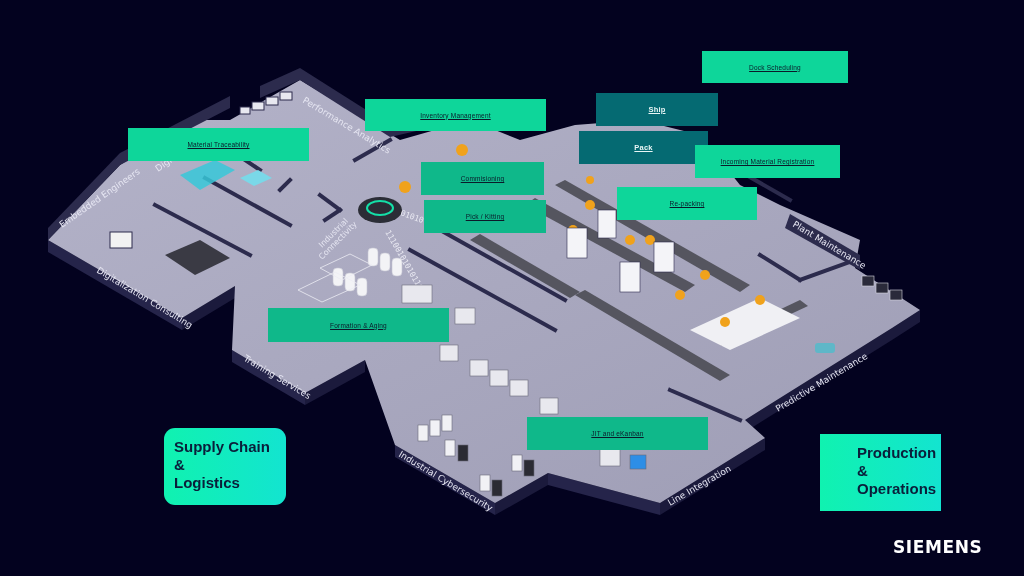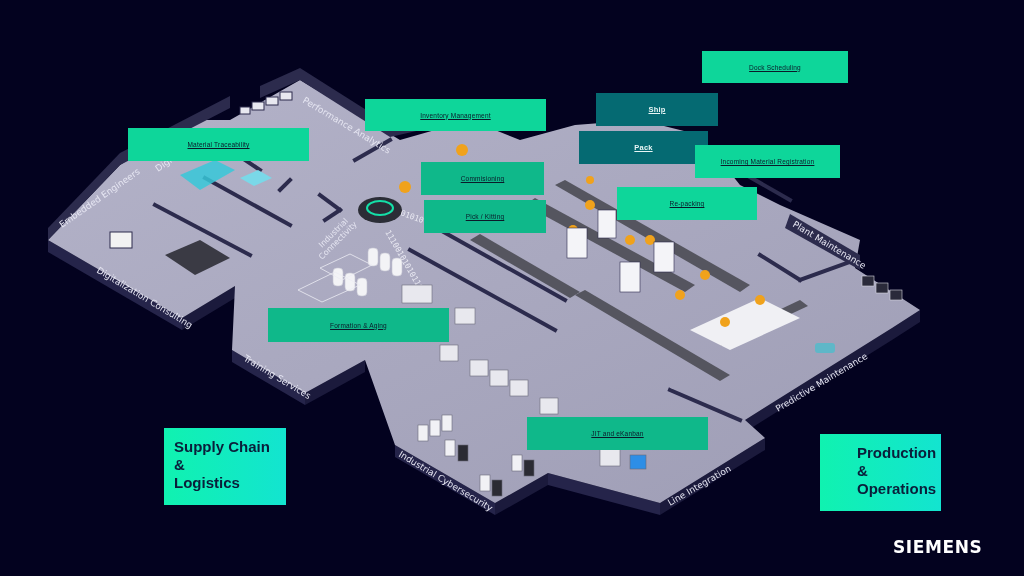--- a/index.html
+++ b/index.html
@@ -202,20 +202,20 @@
 <div class="callout" style="left:365px;top:99px;width:181px;height:32px;">Inventory Management</div>
 <div class="callout dark" style="left:555px;top:131px;width:129px;height:33px;margin-left:24px;">Pack</div>
 <div class="callout" style="left:128px;top:128px;width:181px;height:33px;">Material Traceability</div>
 <div class="callout" style="left:695px;top:145px;width:145px;height:33px;">Incoming Material Registration</div>
 <div class="callout mid" style="left:421px;top:162px;width:123px;height:33px;">Commisioning</div>
 <div class="callout" style="left:617px;top:187px;width:140px;height:33px;">Re-packing</div>
 <div class="callout mid" style="left:424px;top:200px;width:122px;height:33px;">Pick / Kitting</div>
 <div class="callout mid" style="left:268px;top:308px;width:181px;height:34px;">Formation &amp; Aging</div>
 <div class="callout mid" style="left:527px;top:417px;width:181px;height:33px;">JIT and eKanban</div>
 
-<div class="pillar" style="left:164px;top:428px;width:122px;height:77px;">Supply Chain
+<div class="pillar" style="left:164px;top:428px;width:122px;height:77px;border-radius:11px;">Supply Chain
 &amp;
 Logistics</div>
 <div class="pillar" style="left:820px;top:434px;width:121px;height:77px;padding-left:37px;">Production
 &amp;
 Operations</div>
 
 <div class="logo">SIEMENS</div>
 
 </body></html>

